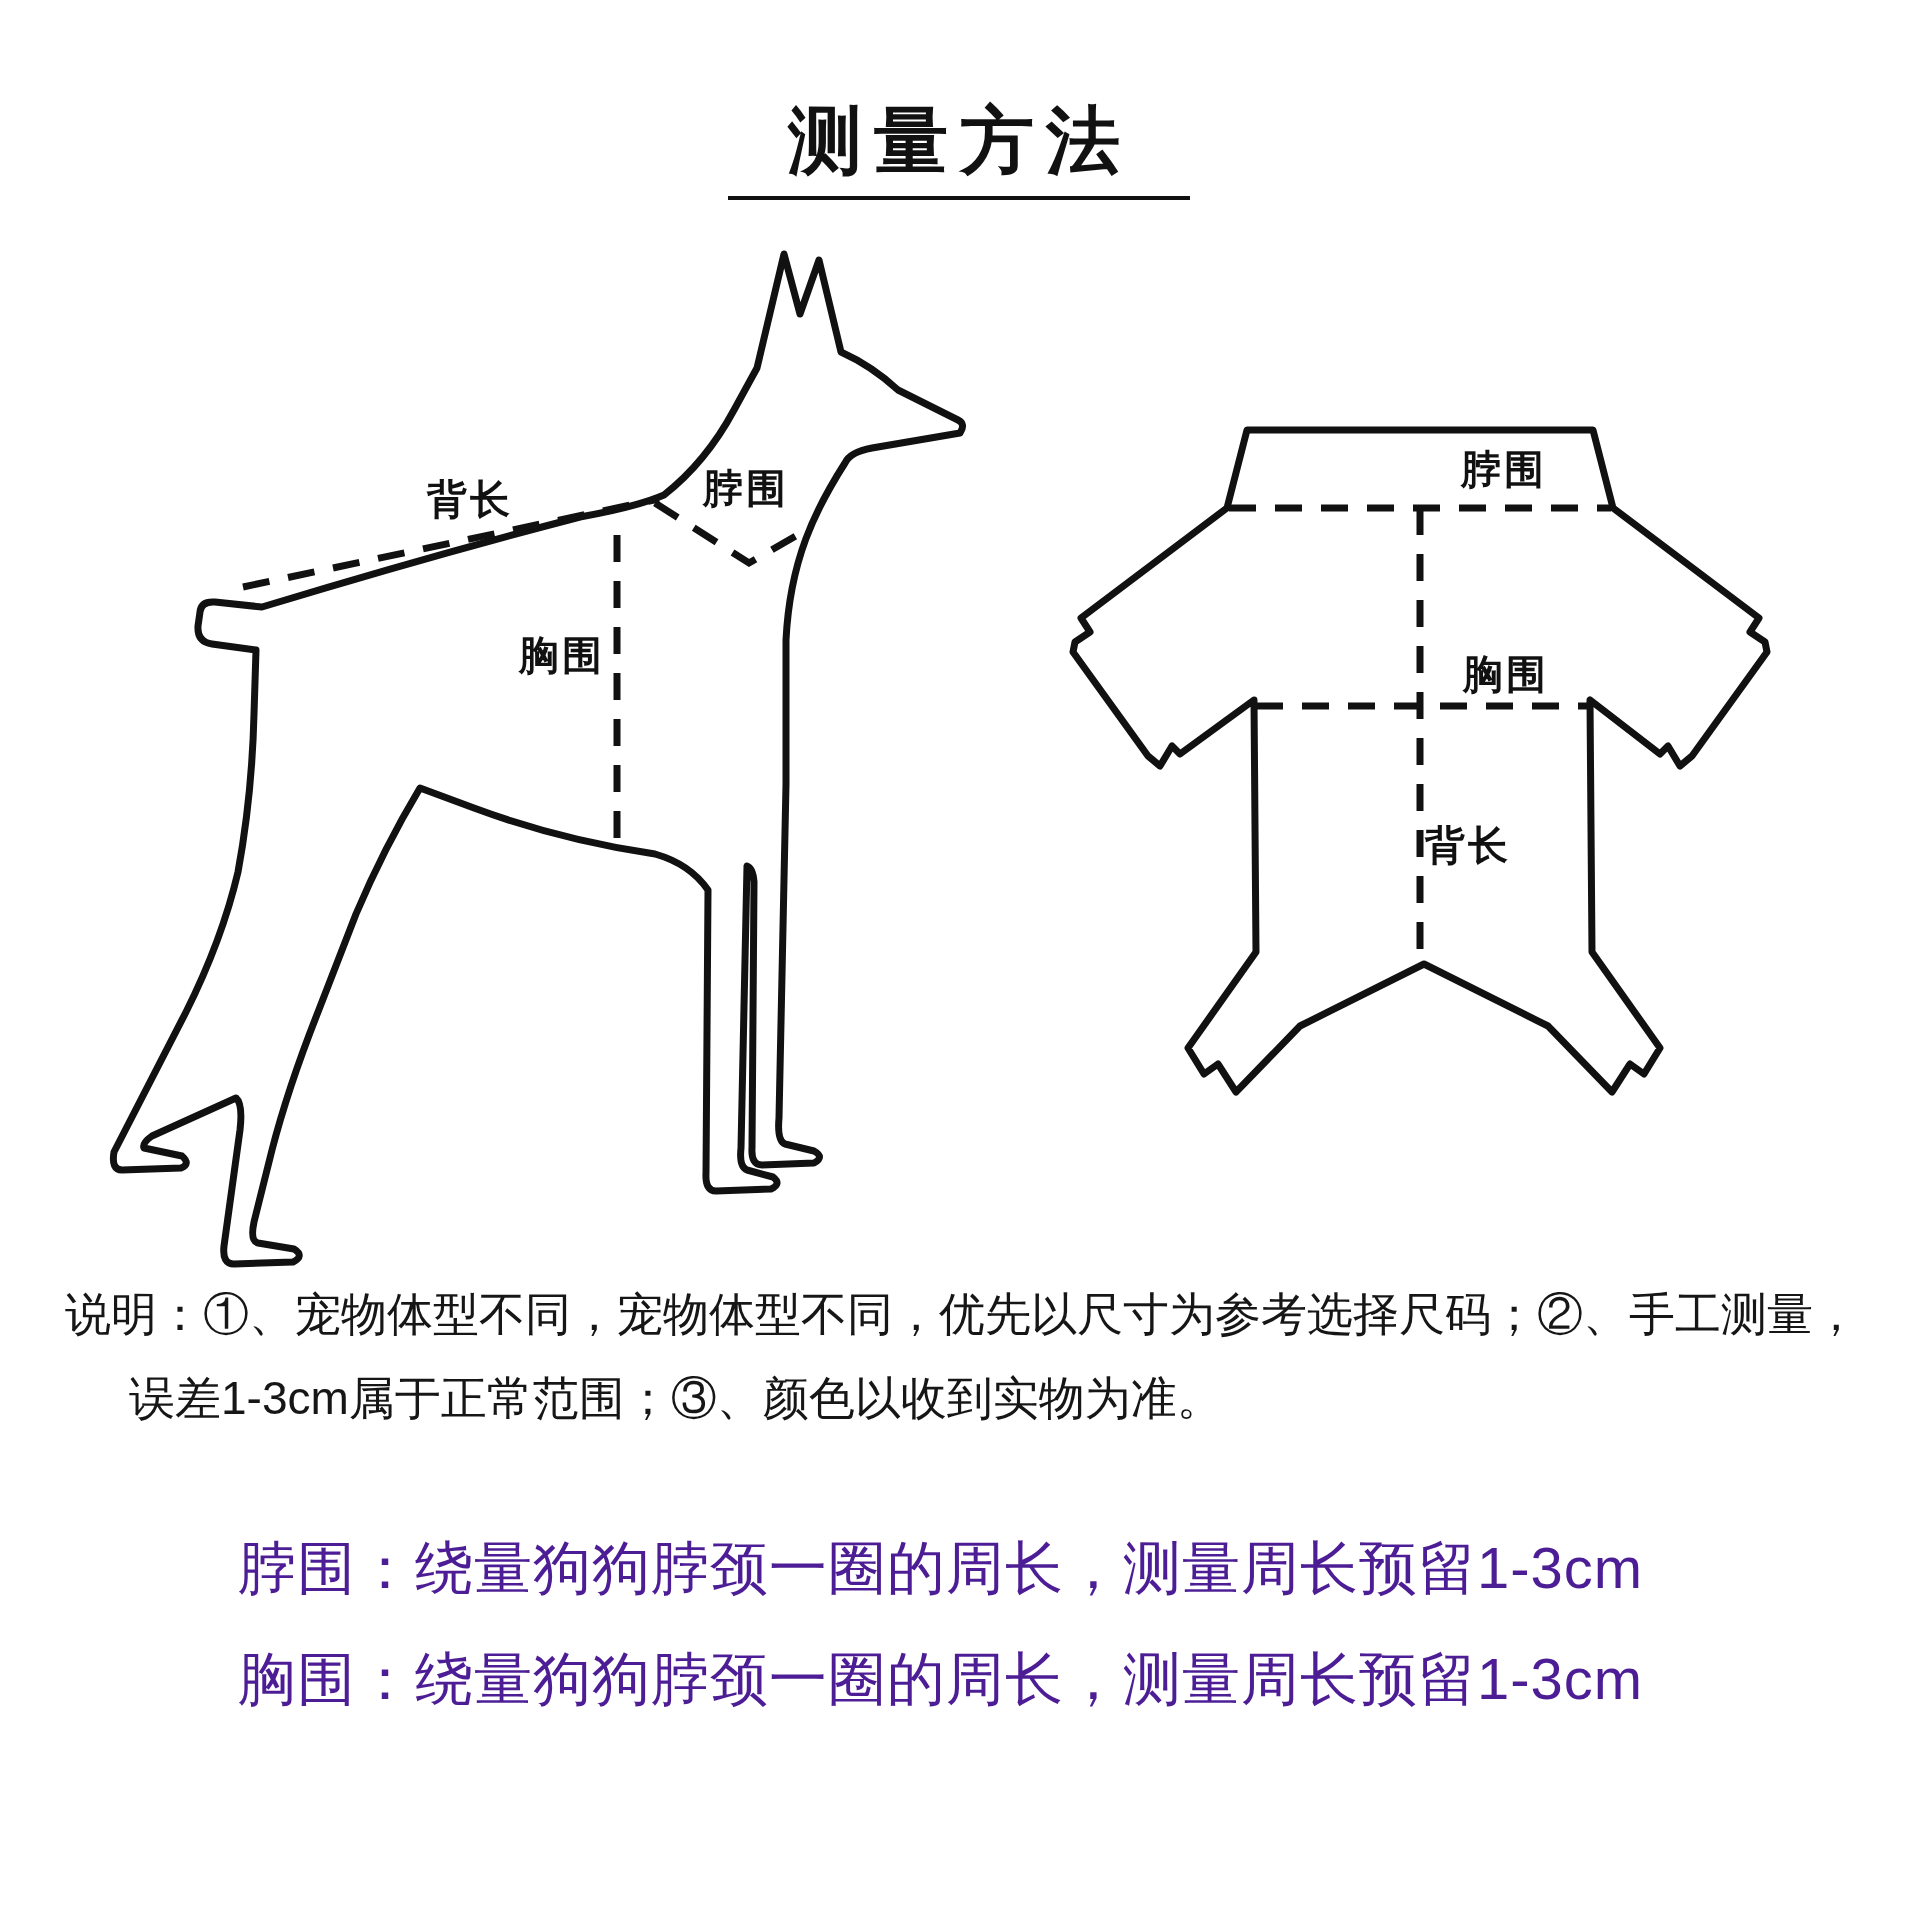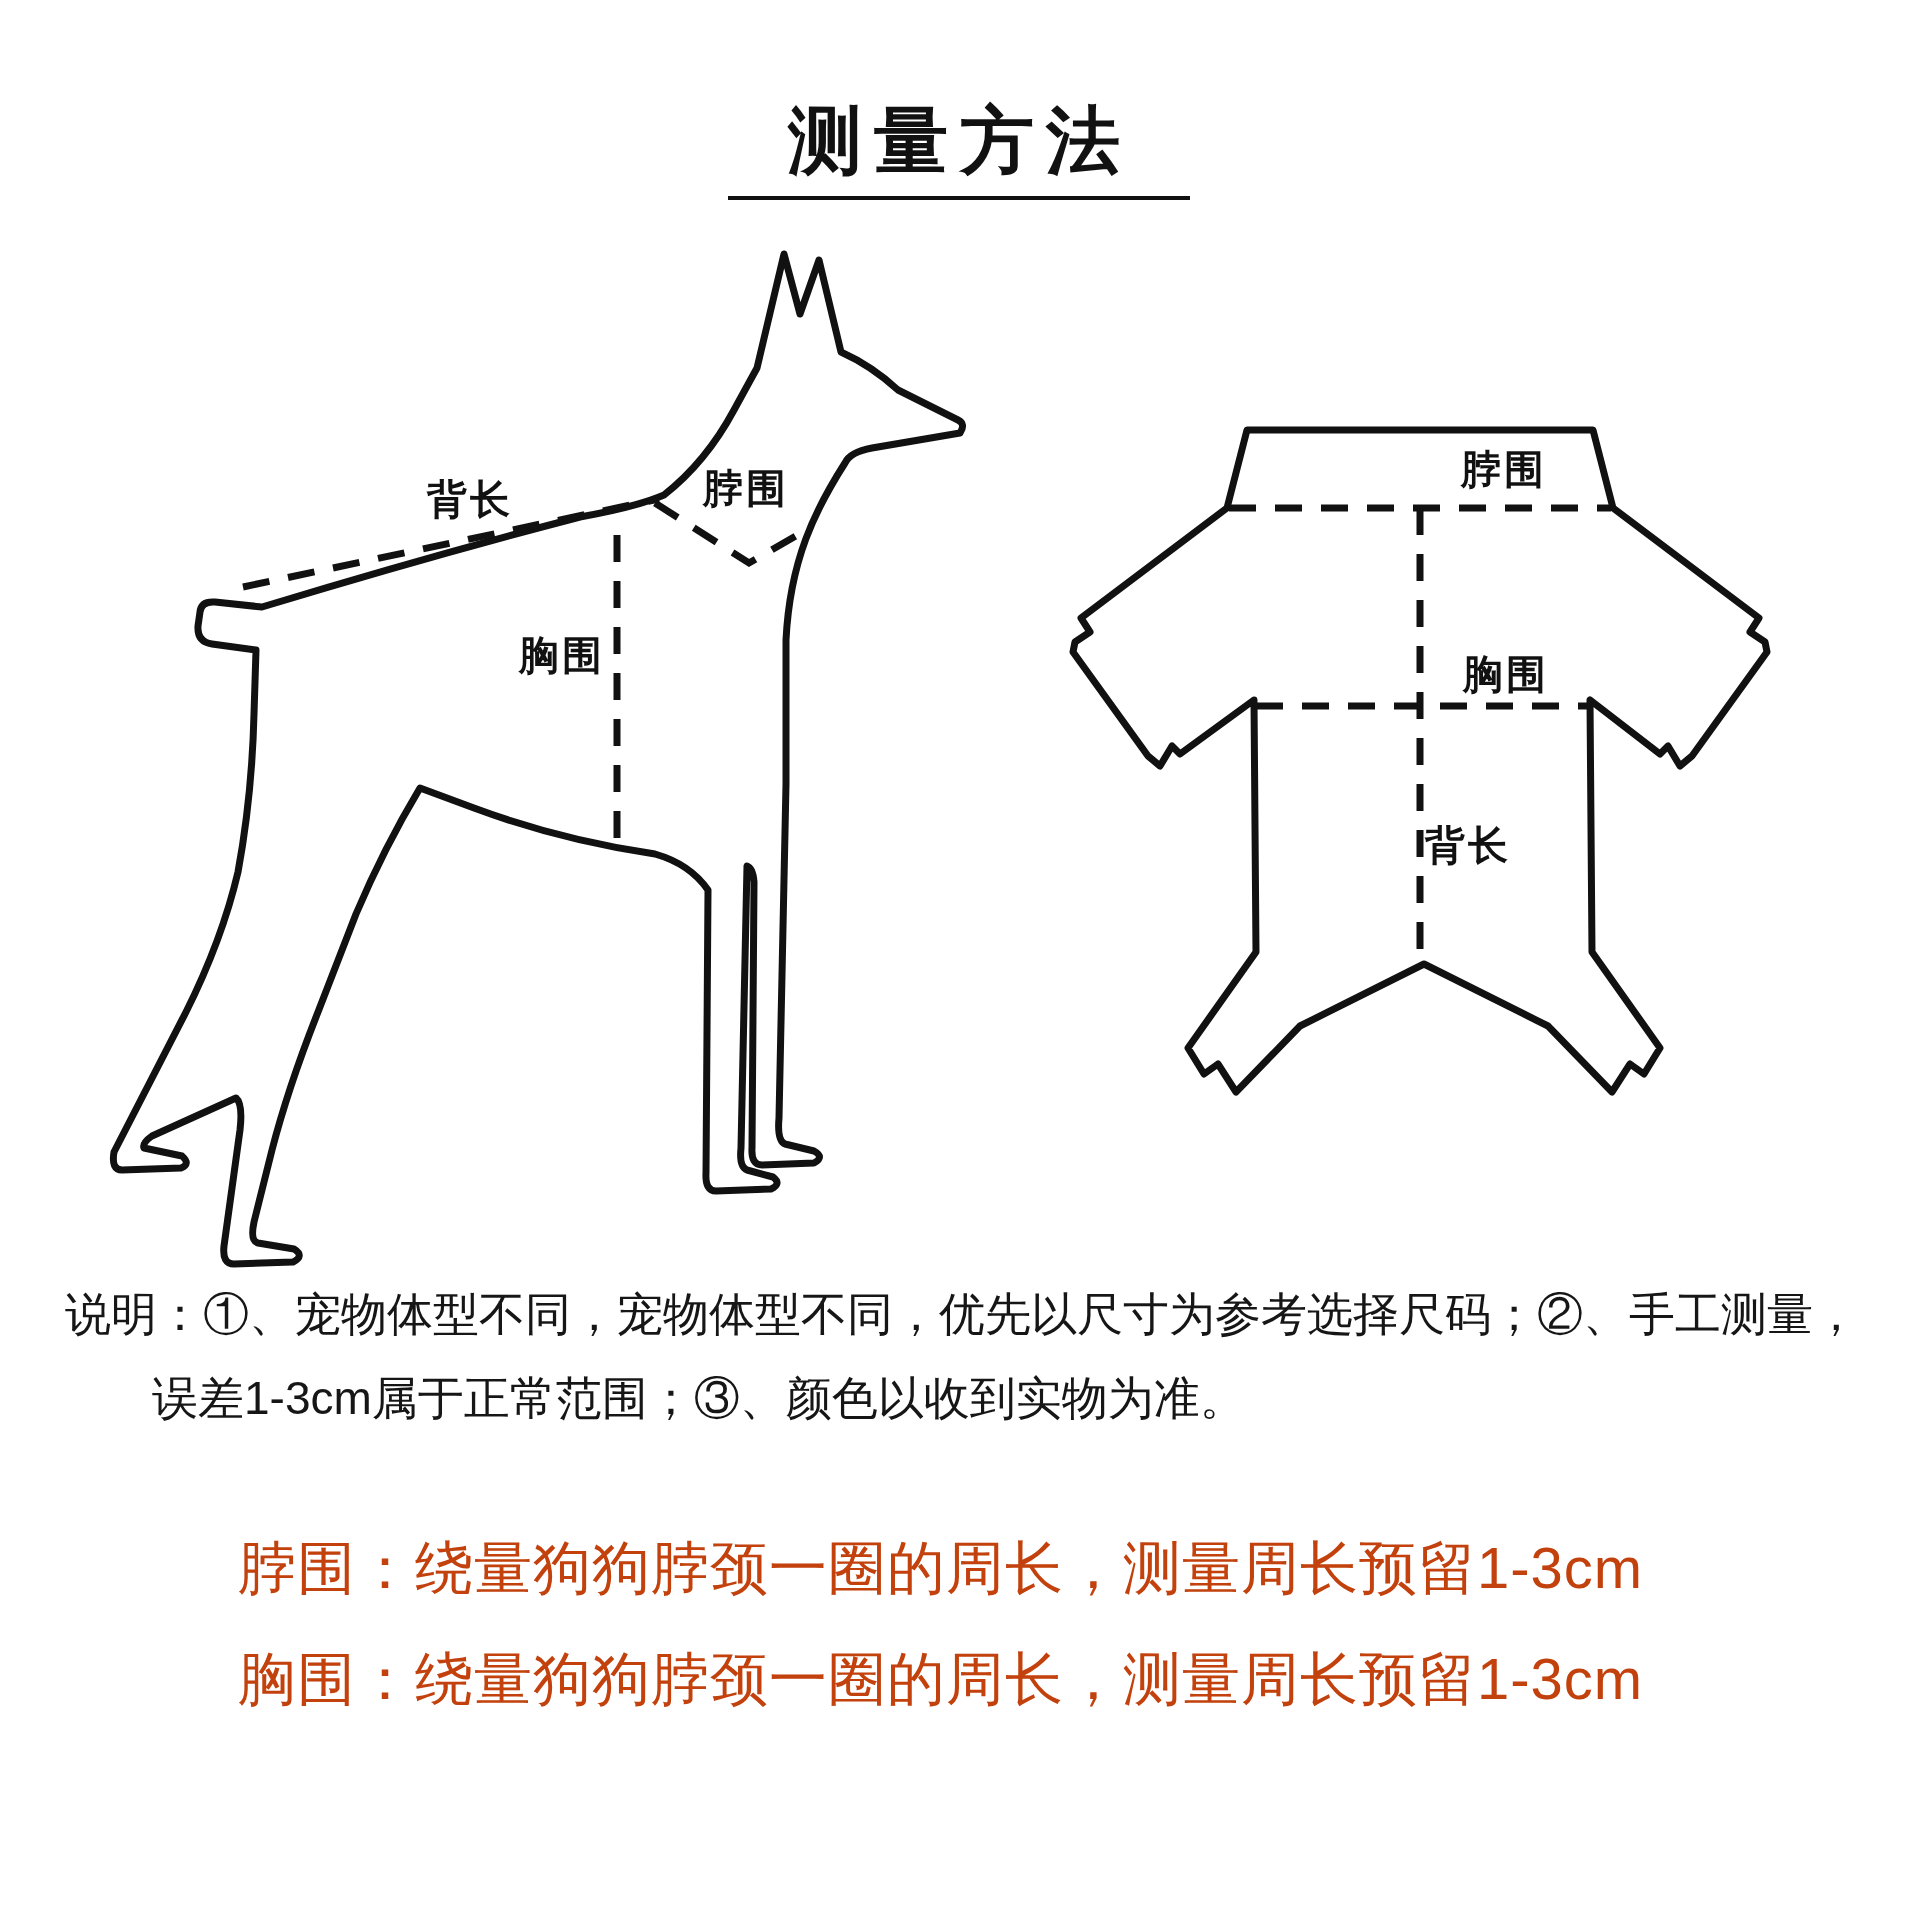--- a/index.html
+++ b/index.html
@@ -33,27 +33,27 @@
     white-space:nowrap;
     color:#111111;
   }
   .notes {
     top:1272px; left:65px;
     font-size:46px; font-weight:400;
     line-height:84px;
     white-space:nowrap;
     color:#161616;
   }
-  .notes .note-line2 { margin-left:87px; }
+  .notes .note-line2 { margin-left:64px; }
   .defs {
     top:1512px; left:238px;
     font-size:58px; font-weight:400;
     line-height:111px;
     white-space:nowrap;
-    color:#c2410c;
+    color:#4c1d95;
     letter-spacing:1px;
   }
 </style>
 </head>
 <body>
 
 <div class="abs title">测量方法</div>
 <div class="abs title-underline"></div>
 
 <svg class="abs diagram-svg" viewBox="0 0 1920 1920" xmlns="http://www.w3.org/2000/svg">

